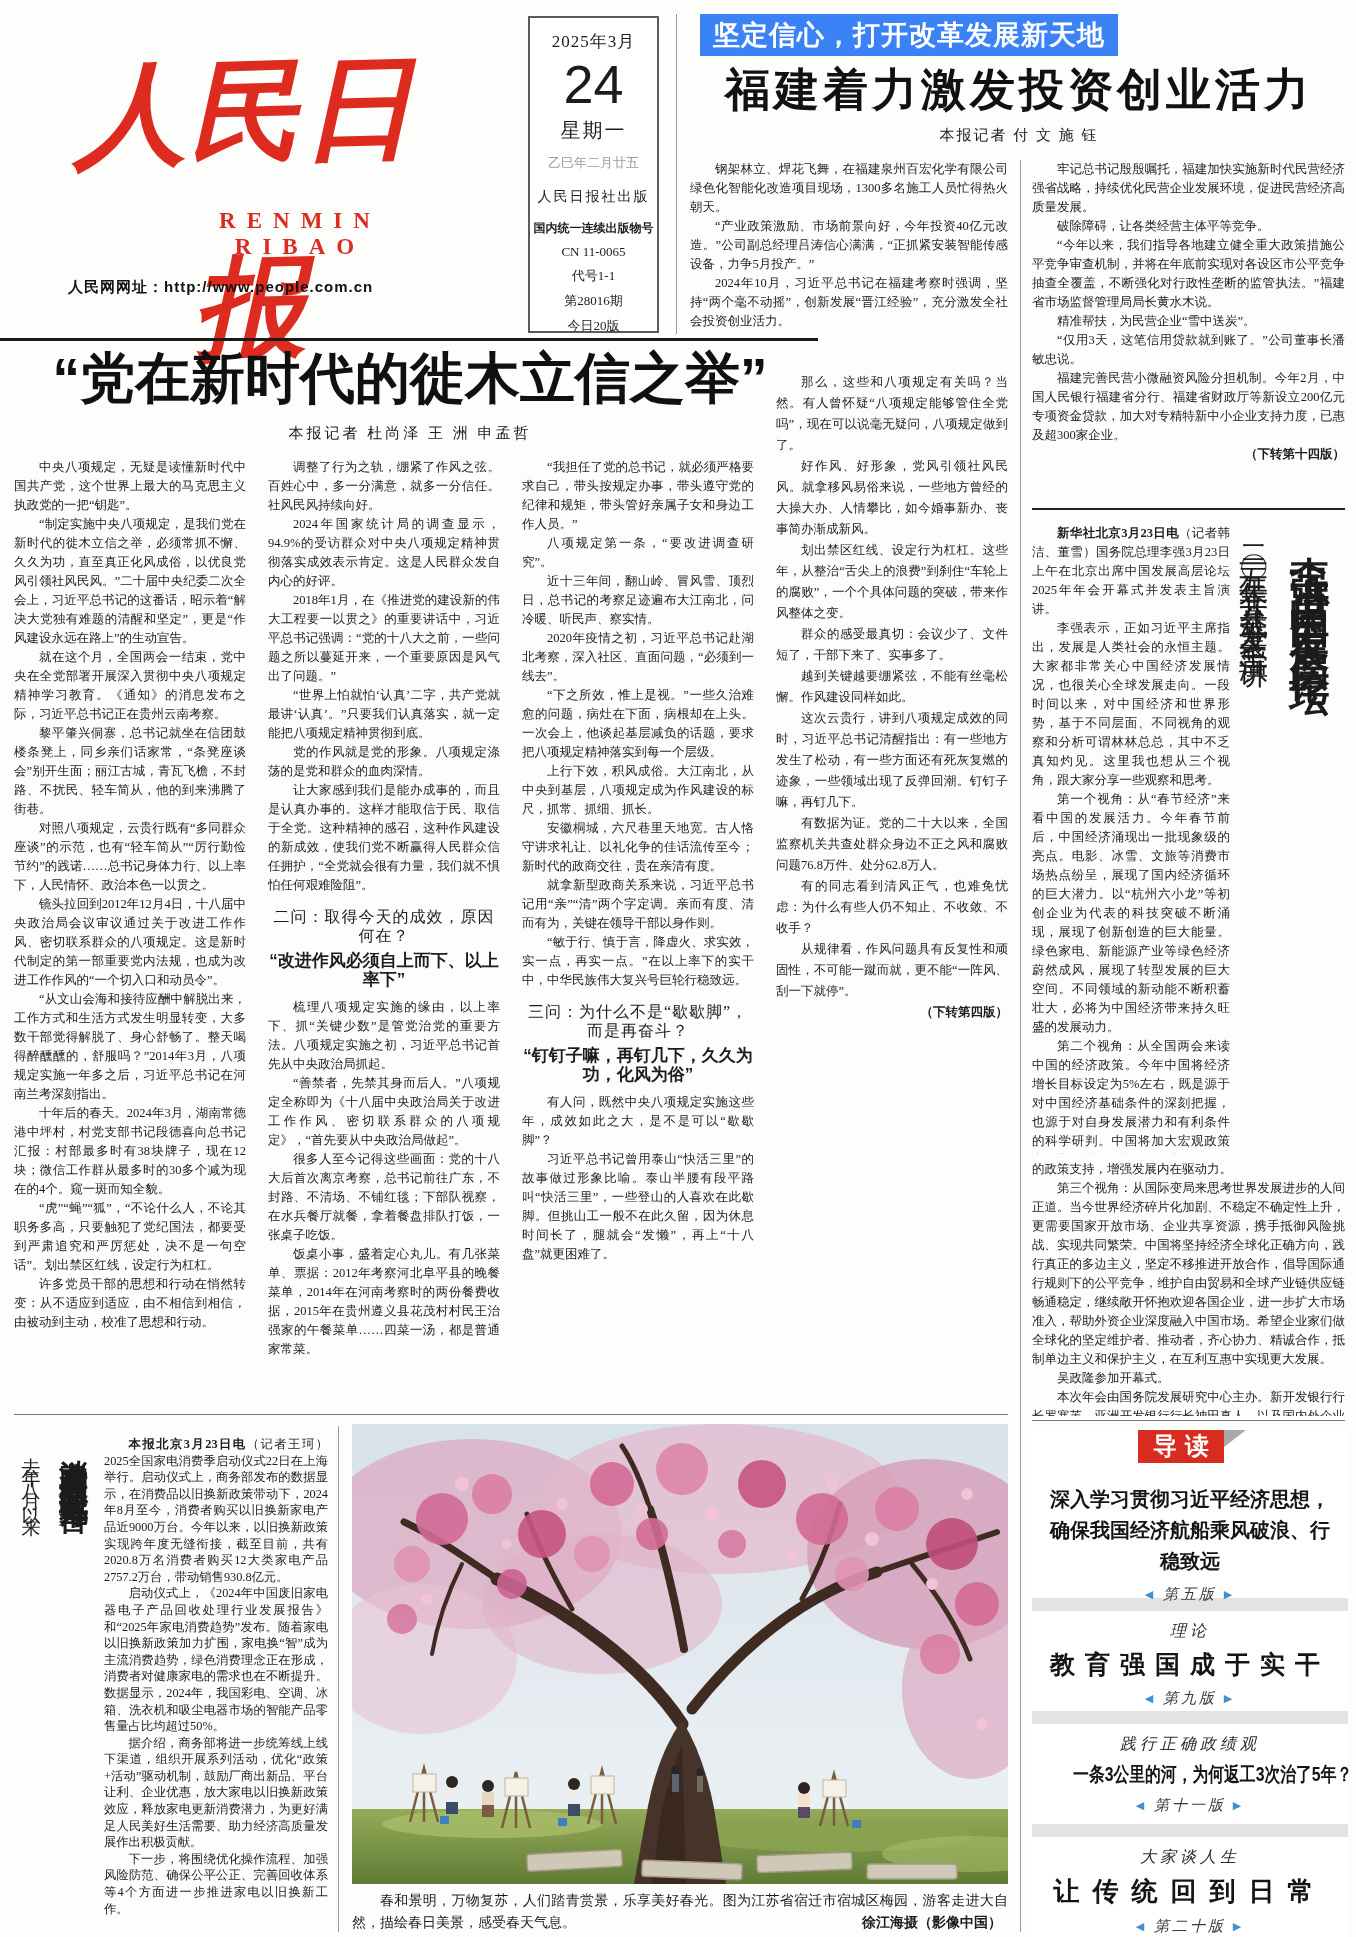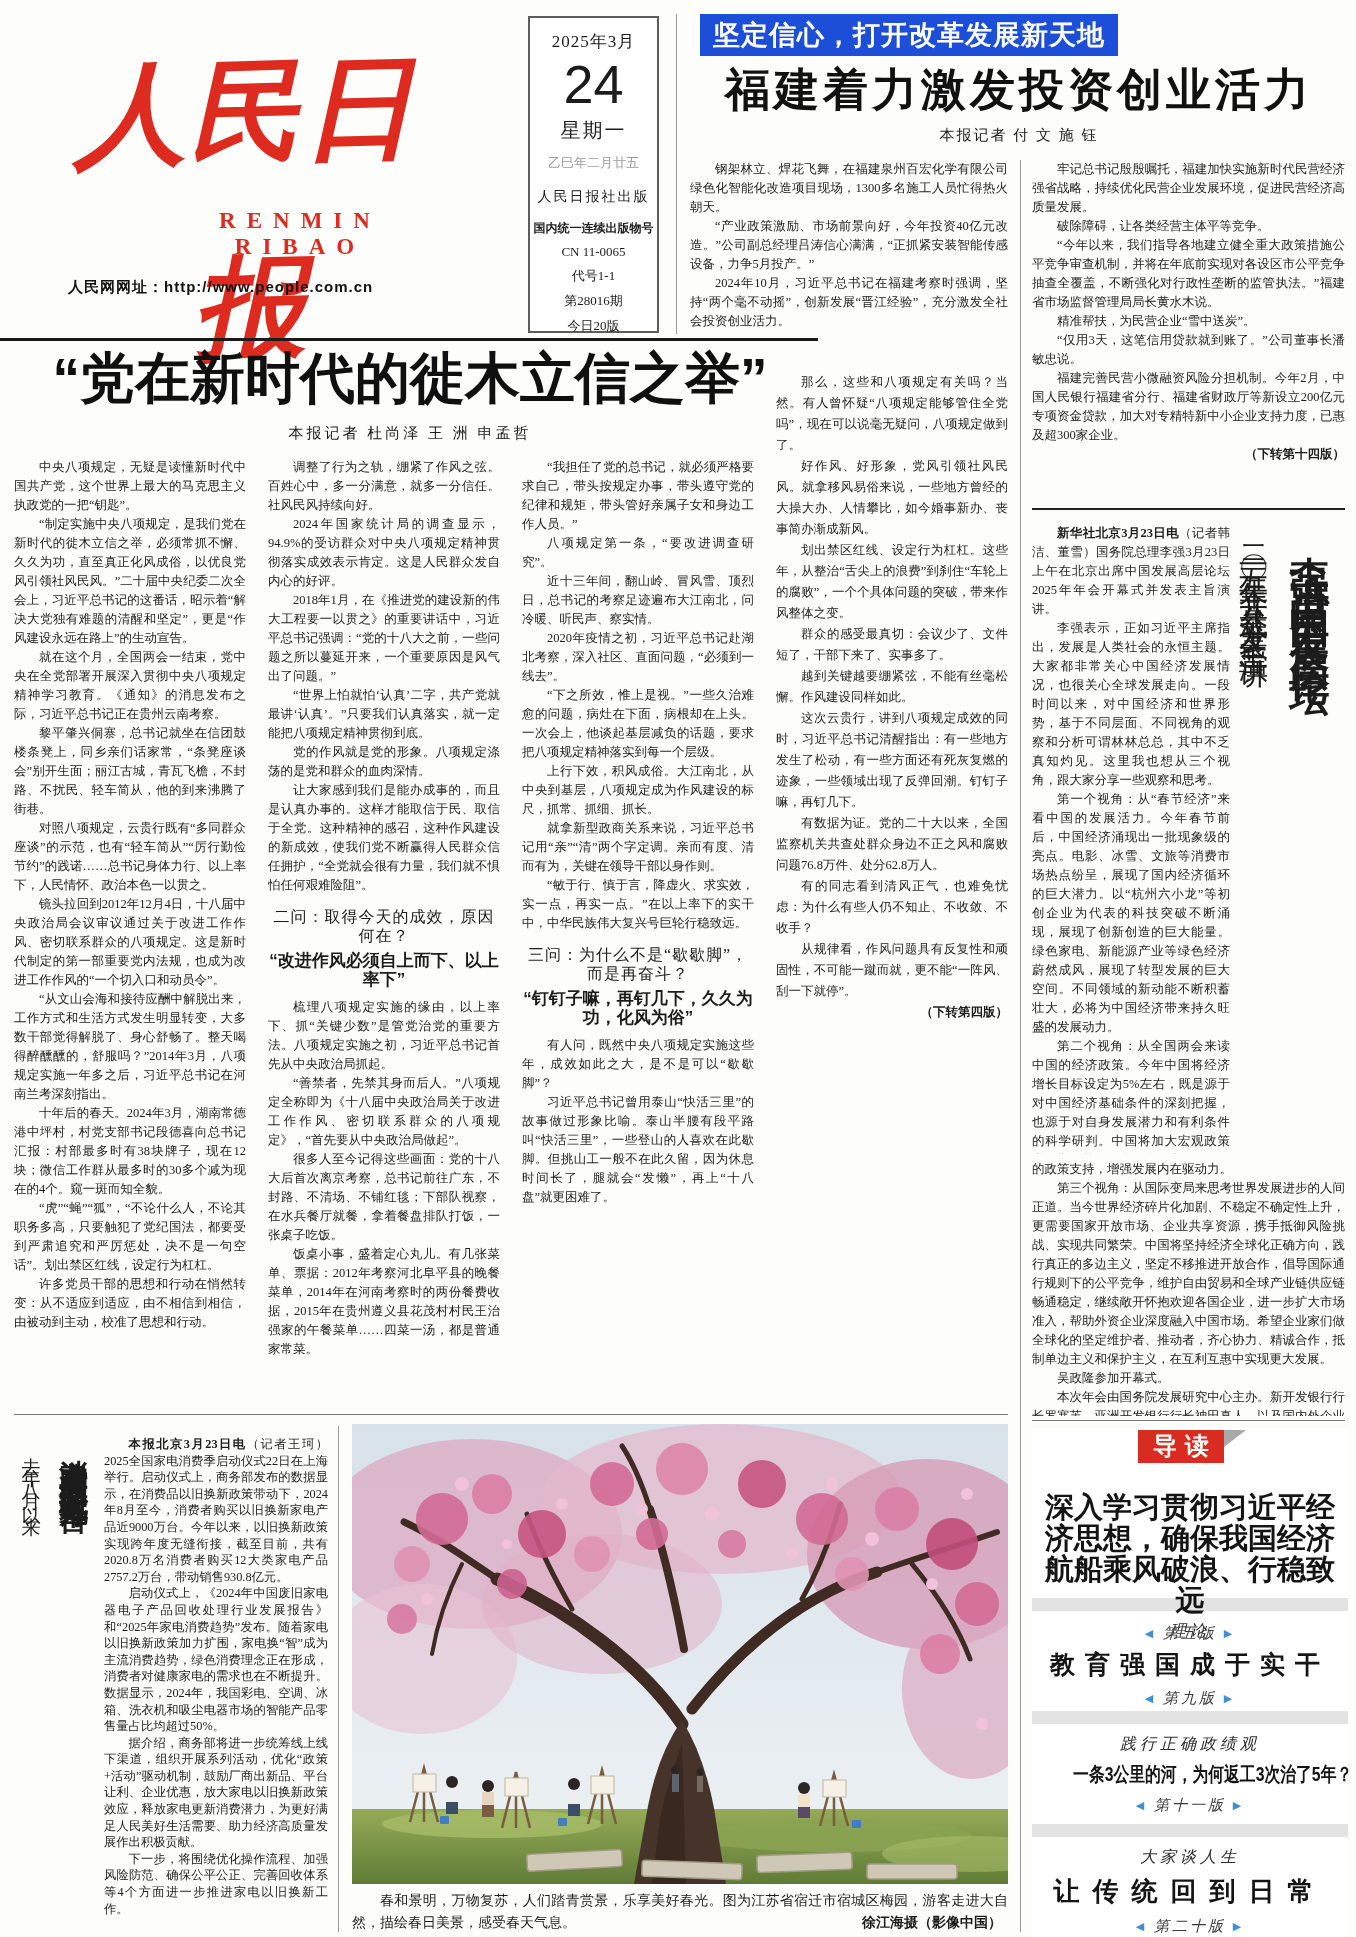--- a/index.html
+++ b/index.html
@@ -25,21 +25,21 @@
   .db-week { font-size:20px; letter-spacing:2px; margin-top:2px; }
   .db-lunar { font-size:13px; color:#9a9a9a; margin-top:10px; }
   .db-pub { font-size:14px; letter-spacing:2px; margin-top:16px; }
   .db-issnlab { font-size:12px; font-weight:bold; margin-top:14px; font-family:"Liberation Sans",sans-serif; }
   .db-small { font-size:13px; margin-top:7px; }
 
   .rule-top { left:0; top:338px; width:818px; height:3px; background:#1a1a1a; }
   .vdiv { background:#999; width:1px; }
 
   
-  .fj-banner { left:700px; top:14px; width:418px; height:42px; background:#1d4ed8;
+  .fj-banner { left:700px; top:14px; width:418px; height:42px; background:#3b82f6;
     color:#fff; font-size:27px; font-weight:bold; text-align:center; line-height:42px;
     letter-spacing:1px; }
   .fj-headline { left:688px; top:60px; width:662px; text-align:center; font-size:45px;
     font-weight:900; letter-spacing:4px; color:#111; }
   .fj-byline { left:688px; top:126px; width:662px; text-align:center; font-size:15px; letter-spacing:2px; }
   .bodytext { font-size:12.5px; line-height:19px; overflow:hidden; text-align:justify; }
   .bodytext p.para { text-indent:2em; text-align:justify; }
   .turnline { text-align:right; font-weight:bold; font-size:12.5px; }
   .fj-rule { left:1032px; top:508px; width:313px; height:2px; background:#222; }
 
@@ -160,20 +160,21 @@
   <p class="para">饭桌小事，盛着定心丸儿。有几张菜单、票据：2012年考察河北阜平县的晚餐菜单，2014年在河南考察时的两份餐费收据，2015年在贵州遵义县花茂村村民王治强家的午餐菜单……四菜一汤，都是普通家常菜。</p>
 </div>
 
 <div class="abs bodytext" style="left:522px; top:458px; width:232px; height:952px;">
   <p class="para">“我担任了党的总书记，就必须严格要求自己，带头按规定办事，带头遵守党的纪律和规矩，带头管好亲属子女和身边工作人员。”</p>
   <p class="para">八项规定第一条，“要改进调查研究”。</p>
   <p class="para">近十三年间，翻山岭、冒风雪、顶烈日，总书记的考察足迹遍布大江南北，问冷暖、听民声、察实情。</p>
   <p class="para">2020年疫情之初，习近平总书记赴湖北考察，深入社区、直面问题，“必须到一线去”。</p>
   <p class="para">“下之所效，惟上是视。”一些久治难愈的问题，病灶在下面，病根却在上头。一次会上，他谈起基层减负的话题，要求把八项规定精神落实到每一个层级。</p>
   <p class="para">上行下效，积风成俗。大江南北，从中央到基层，八项规定成为作风建设的标尺，抓常、抓细、抓长。</p>
+  <p class="para">安徽桐城，六尺巷里天地宽。古人恪守讲求礼让、以礼化争的佳话流传至今；新时代的政商交往，贵在亲清有度。</p>
   <p class="para">就拿新型政商关系来说，习近平总书记用“亲”“清”两个字定调。亲而有度、清而有为，关键在领导干部以身作则。</p>
   <p class="para">“敏于行、慎于言，降虚火、求实效，实一点，再实一点。”在以上率下的实干中，中华民族伟大复兴号巨轮行稳致远。</p>
   <div class="subhead">
     <div class="q">三问：为什么不是“歇歇脚”，而是再奋斗？</div>
     <div class="quote">“钉钉子嘛，再钉几下，久久为功，化风为俗”</div>
   </div>
   <p class="para">有人问，既然中央八项规定实施这些年，成效如此之大，是不是可以“歇歇脚”？</p>
   <p class="para">习近平总书记曾用泰山“快活三里”的故事做过形象比喻。泰山半腰有段平路叫“快活三里”，一些登山的人喜欢在此歇脚。但挑山工一般不在此久留，因为休息时间长了，腿就会“发懒”，再上“十八盘”就更困难了。</p>
 </div>
 
@@ -352,21 +353,21 @@
   <p>春和景明，万物复苏，人们踏青赏景，乐享美好春光。图为江苏省宿迁市宿城区梅园，游客走进大自然，描绘春日美景，感受春天气息。</p>
   <span class="credit">徐江海摄（影像中国）</span>
 </div>
 
 <div class="abs daodu">
   <div class="dd-tabrow">
     <div class="dd-tab">导读</div>
     <div class="dd-fold"></div>
   </div>
   <div class="dd-card" style="height:128px;">
-    <div class="dd-title" style="font-size:29px; line-height:31px; margin-top:12px;">深入学习贯彻习近平经济思想，确保我国经济航船乘风破浪、行稳致远</div>
+    <div class="dd-title" style="font-size:20px; line-height:31px; margin-top:4px;">深入学习贯彻习近平经济思想，确保我国经济航船乘风破浪、行稳致远</div>
     <div class="dd-page"><span class="dd-arrow">◀</span> <span>第五版</span> <span class="dd-arrow">▶</span></div>
   </div>
   <div class="dd-sep"></div>
   <div class="dd-card" style="height:100px;">
     <div class="dd-kicker">理论</div>
     <div class="dd-title" style="font-size:25px; letter-spacing:10px;">教育强国成于实干</div>
     <div class="dd-page"><span class="dd-arrow">◀</span> <span>第九版</span> <span class="dd-arrow">▶</span></div>
   </div>
   <div class="dd-sep"></div>
   <div class="dd-card" style="height:100px;">

